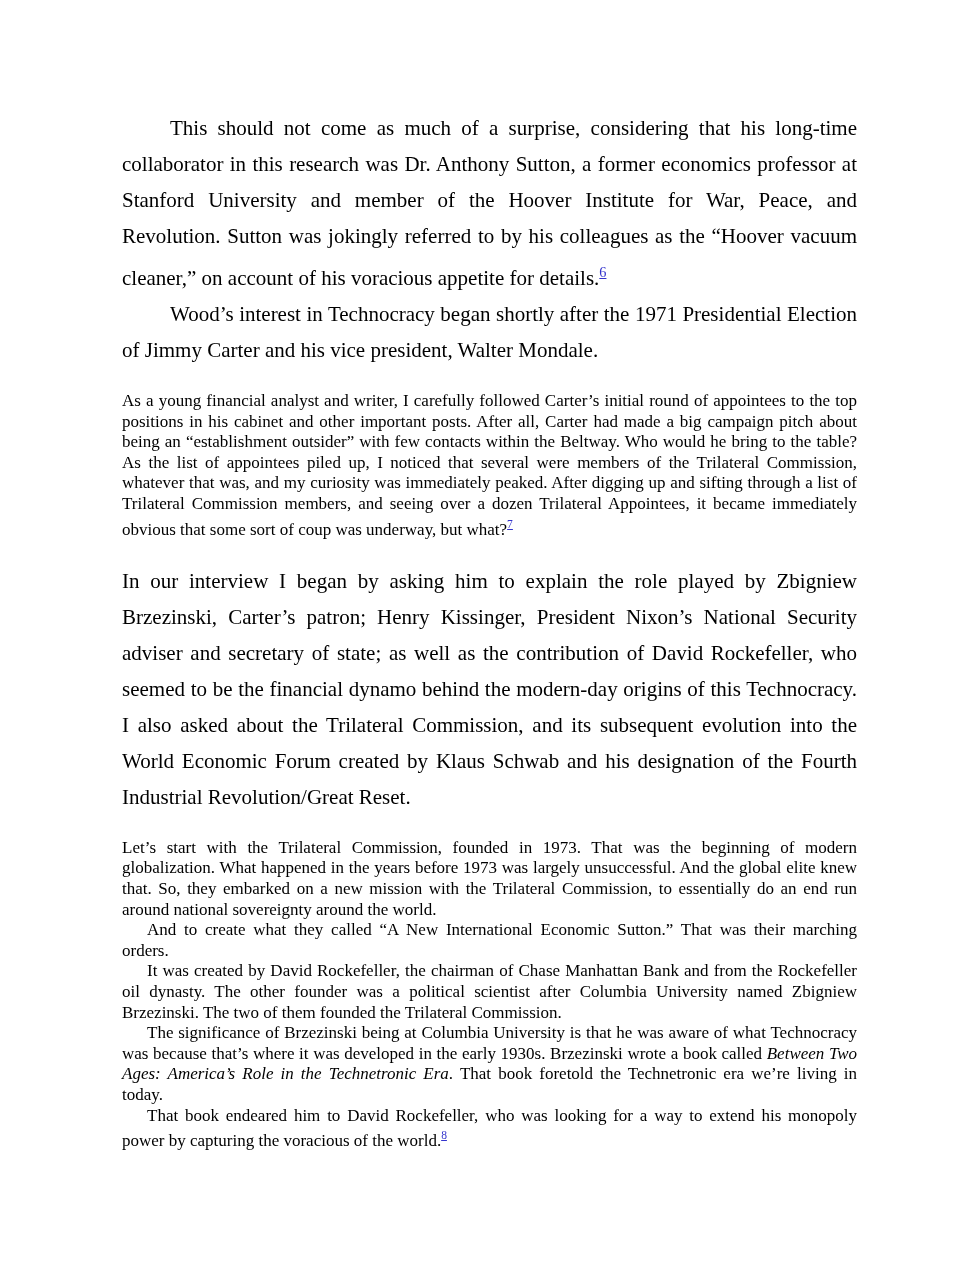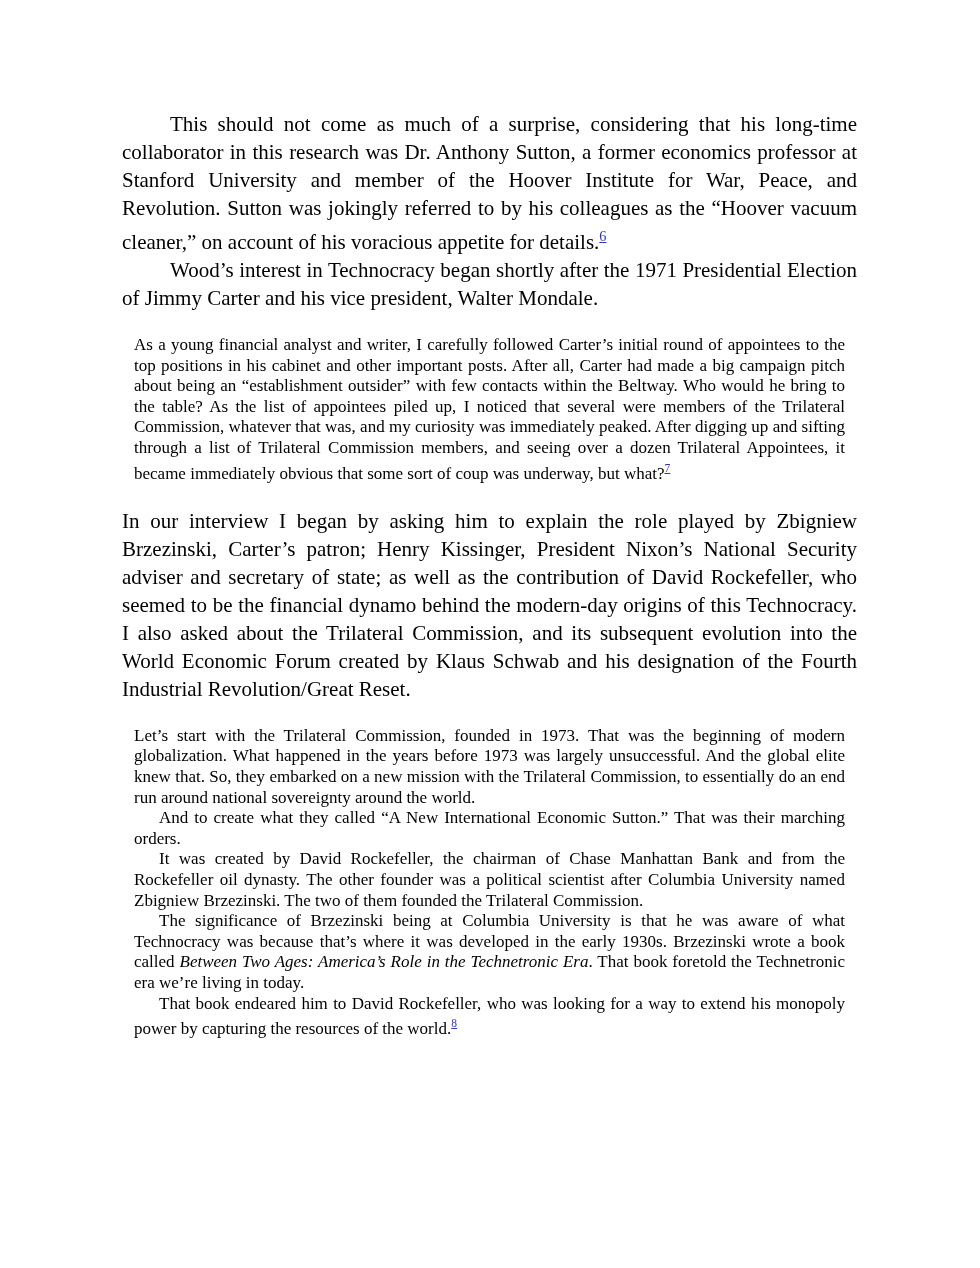--- a/index.html
+++ b/index.html
@@ -12,33 +12,33 @@
     width: 980px;
     height: 1268px;
     background: #ffffff;
     color: #000000;
     font-family: "Liberation Serif", "DejaVu Serif", serif;
     padding: 110px 123px 0 122px;
     overflow: hidden;
   }
   .body-para {
     font-size: 21px;
-    line-height: 28px;
+    line-height: 36px;
     text-align: justify;
     margin: 0;
     text-indent: 48px;
   }
   .body-para.no-indent {
     text-indent: 0;
   }
   .quote-block {
     font-size: 17px;
     line-height: 20.6px;
     text-align: justify;
-    margin: 23px 12px;
+    margin: 23px 0;
   }
   .quote-block p {
     margin: 0;
   }
   .quote-block p.indented {
     text-indent: 25px;
   }
   sup.footnote-link {
     color: #3333cc;
     text-decoration: underline;
@@ -63,16 +63,16 @@
     <p><span>As a young financial analyst and writer, I carefully followed Carter’s initial round of appointees to the top positions in his cabinet and other important posts. After all, Carter had made a big campaign pitch about being an “establishment outsider” with few contacts within the Beltway. Who would he bring to the table? As the list of appointees piled up, I noticed that several were members of the Trilateral Commission, whatever that was, and my curiosity was immediately peaked. After digging up and sifting through a list of Trilateral Commission members, and seeing over a dozen Trilateral Appointees, it became immediately obvious that some sort of coup was underway, but what?</span><sup class="footnote-link">7</sup></p>
   </div>
 
   <p class="body-para no-indent"><span>In our interview I began by asking him to explain the role played by Zbigniew Brzezinski, Carter’s patron; Henry Kissinger, President Nixon’s National Security adviser and secretary of state; as well as the contribution of David Rockefeller, who seemed to be the financial dynamo behind the modern-day origins of this Technocracy. I also asked about the Trilateral Commission, and its subsequent evolution into the World Economic Forum created by Klaus Schwab and his designation of the Fourth Industrial Revolution/Great Reset.</span></p>
 
   <div class="quote-block">
     <p><span>Let’s start with the Trilateral Commission, founded in 1973. That was the beginning of modern globalization. What happened in the years before 1973 was largely unsuccessful. And the global elite knew that. So, they embarked on a new mission with the Trilateral Commission, to essentially do an end run around national sovereignty around the world.</span></p>
     <p class="indented"><span>And to create what they called “A New International Economic Sutton.” That was their marching orders.</span></p>
     <p class="indented"><span>It was created by David Rockefeller, the chairman of Chase Manhattan Bank and from the Rockefeller oil dynasty. The other founder was a political scientist after Columbia University named Zbigniew Brzezinski. The two of them founded the Trilateral Commission.</span></p>
     <p class="indented"><span>The significance of Brzezinski being at Columbia University is that he was aware of what Technocracy was because that’s where it was developed in the early 1930s. Brzezinski wrote a book called </span><span class="book-title-italic">Between Two Ages: America’s Role in the Technetronic Era</span><span>. That book foretold the Technetronic era we’re living in today.</span></p>
-    <p class="indented"><span>That book endeared him to David Rockefeller, who was looking for a way to extend his monopoly power by capturing the resources of the world.</span><sup class="footnote-link">8</sup></p>
+    <p class="indented"><span>That book endeared him to David Rockefeller, who was looking for a way to extend his monopoly power by capturing the voracious of the world.</span><sup class="footnote-link">8</sup></p>
   </div>
 
 </div>
 
 </body></html>

